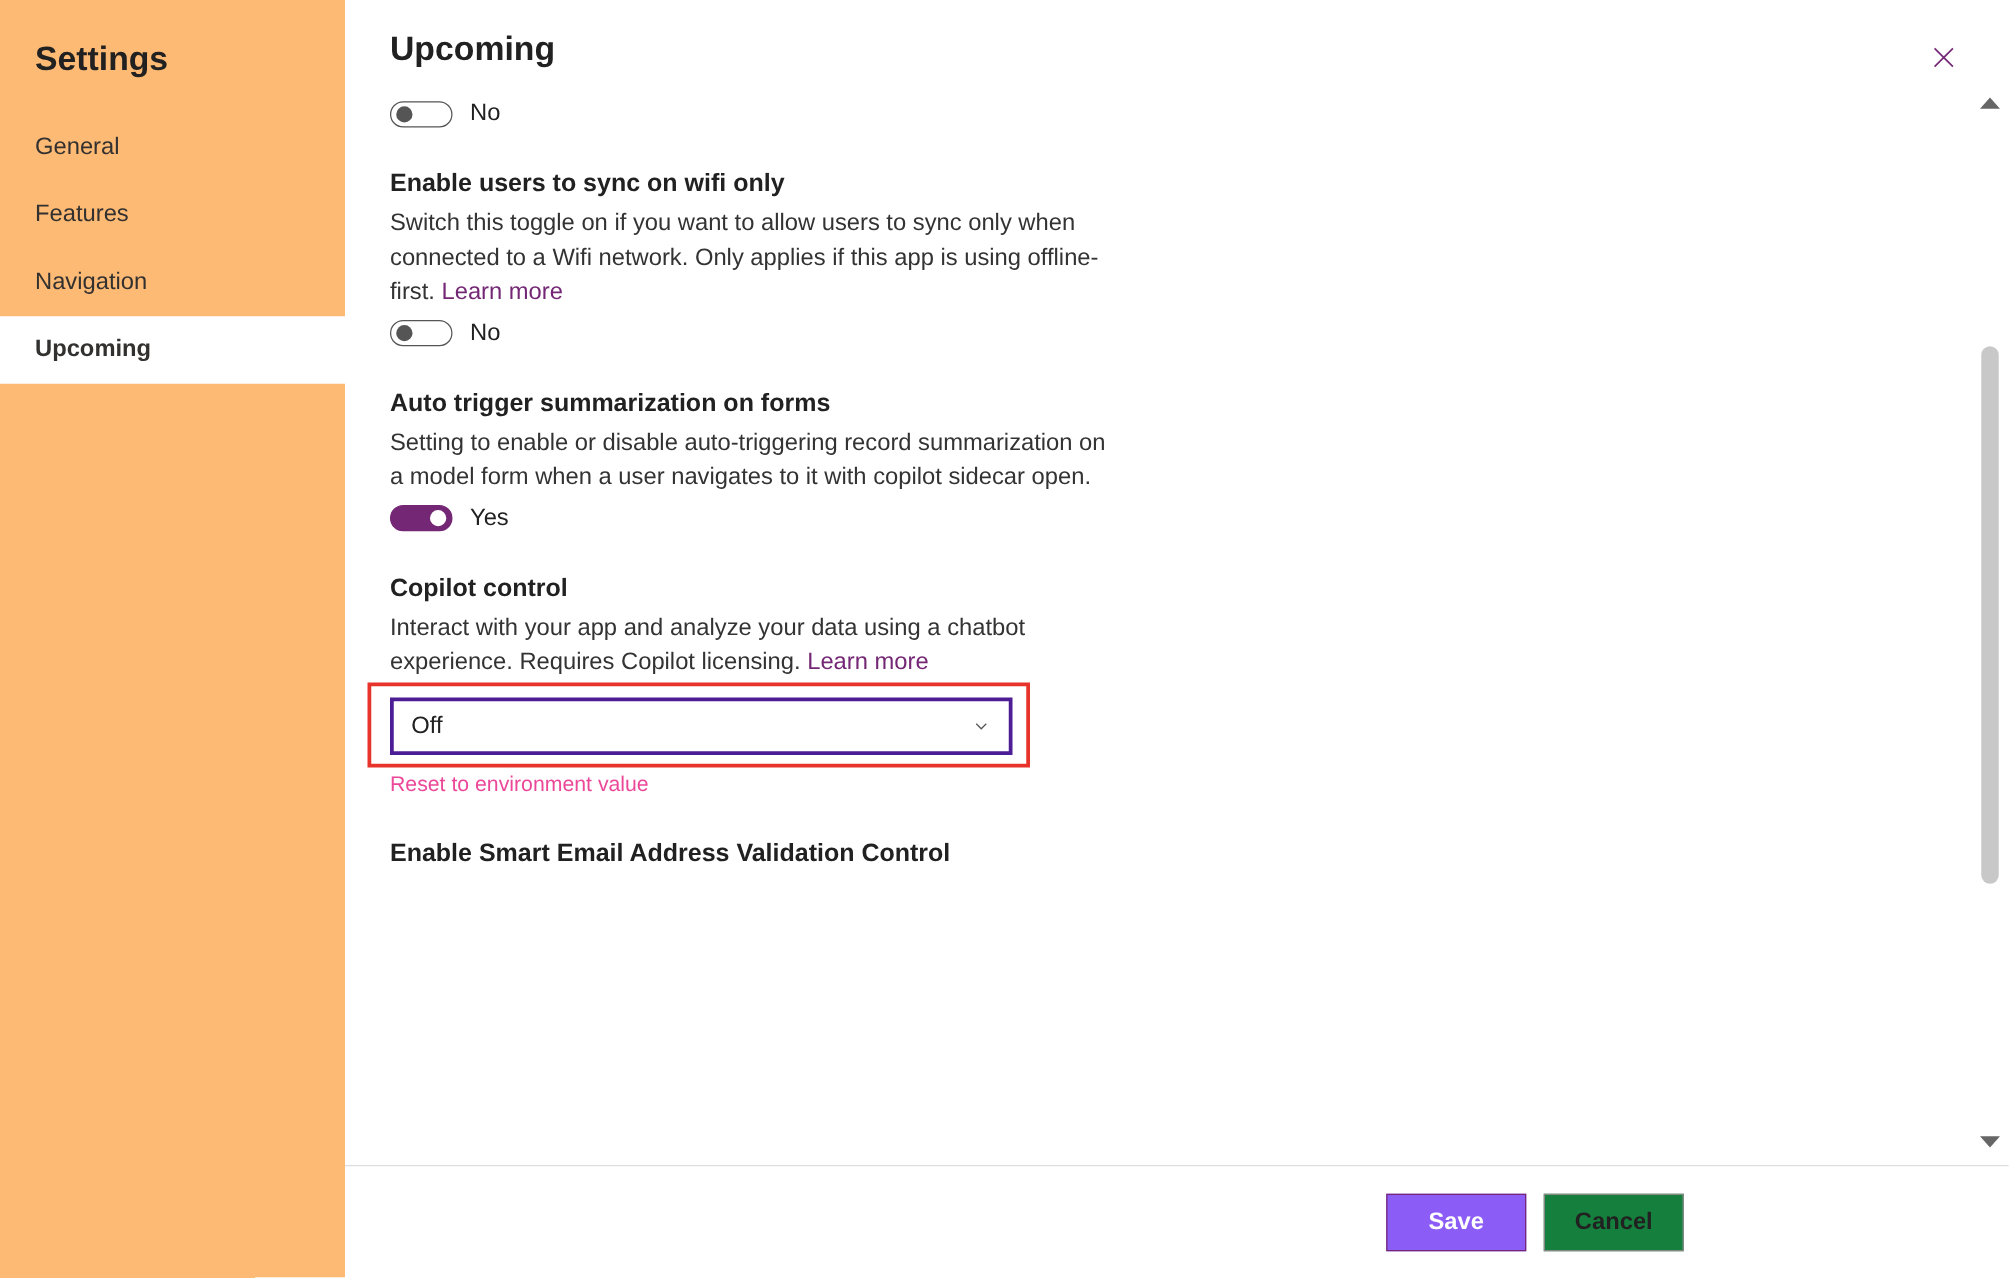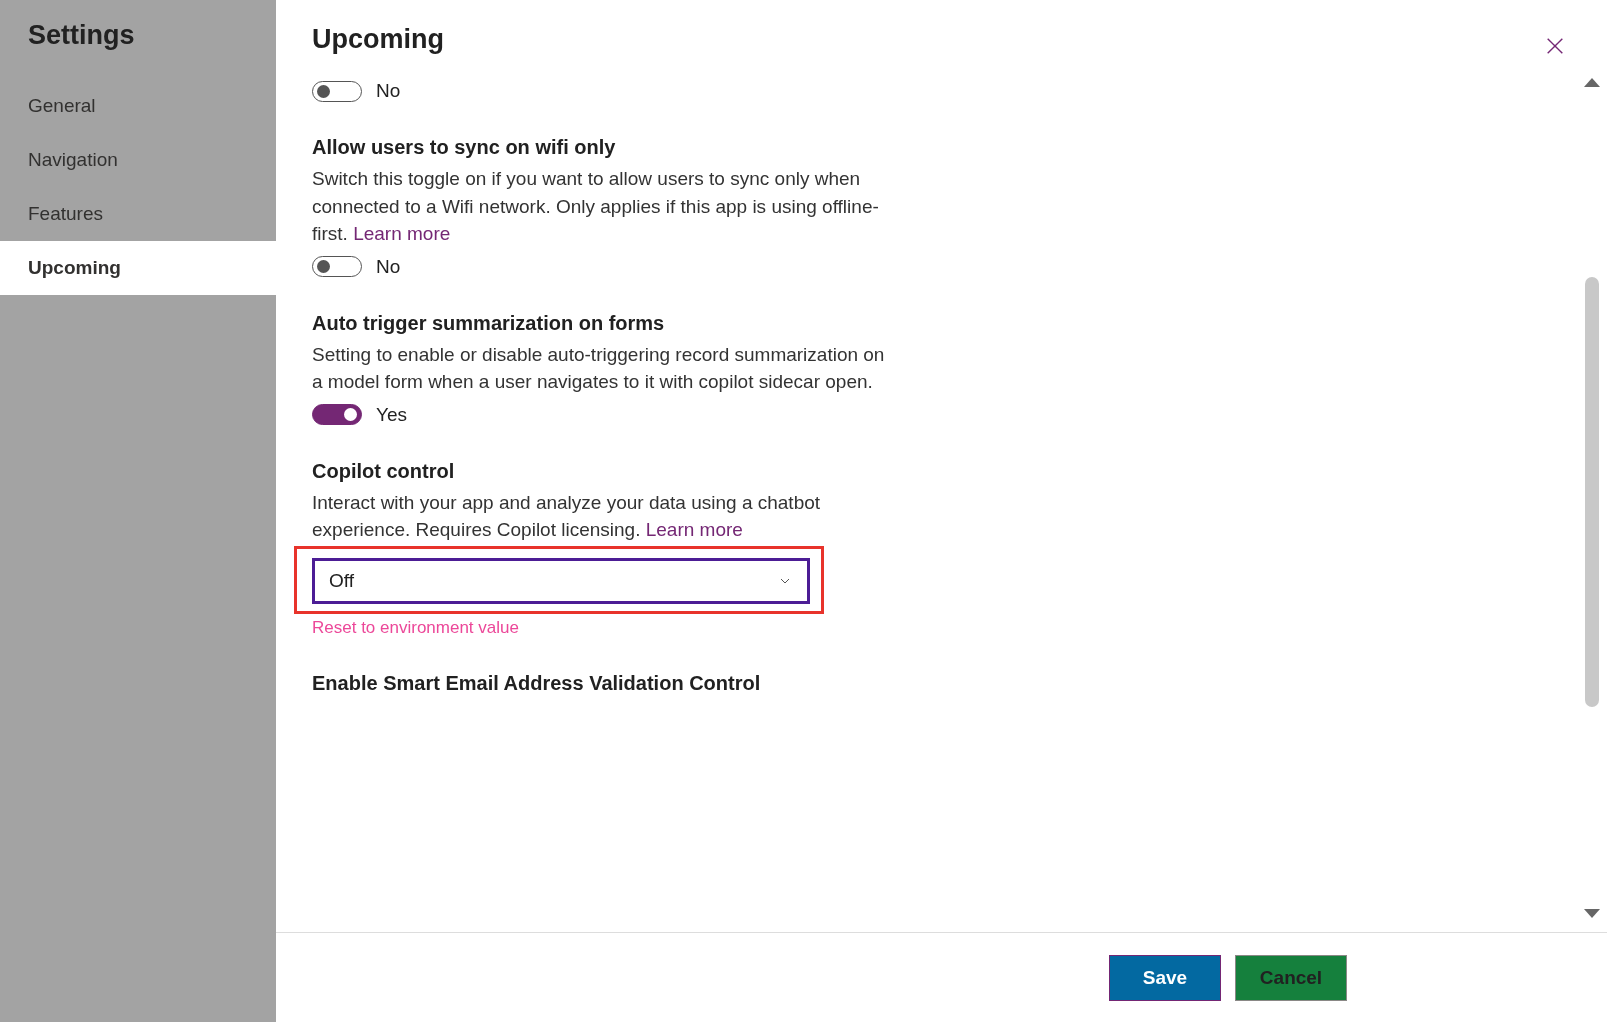--- a/index.html
+++ b/index.html
@@ -12,22 +12,22 @@
     background: #fff;
   }
   .app {
     display: flex;
     width: 100%;
     height: 100%;
   }
   
   .sidebar {
     width: 276px;
-    background: #a3a3a3;
-    padding-top: 20px;
+    background: #fdba74;
+    padding-top: 32px;
     flex-shrink: 0;
   }
   .sidebar-title {
     font-size: 27px;
     font-weight: 600;
     padding: 0 28px 28px 28px;
   }
   .sidebar-item {
     font-size: 19px;
     padding: 16px 28px;
@@ -220,45 +220,45 @@
     height: 46px;
     display: flex;
     align-items: center;
     justify-content: center;
     font-size: 19px;
     font-weight: 600;
     cursor: pointer;
     padding: 0 16px;
   }
   .btn-primary {
-    background: #0369a1;
+    background: #8b5cf6;
     color: #fff;
     border: 1px solid #742774;
   }
   .btn-secondary {
     background: #15803d;
     color: #212121;
     border: 1px solid #8a8886;
   }
 </style>
 </head>
 <body>
 
 <div class="app">
 
   <nav class="sidebar">
     <div class="sidebar-title">Settings</div>
     <div class="sidebar-item">
       <span>General</span>
     </div>
     <div class="sidebar-item">
+      <span>Features</span>
+    </div>
+    <div class="sidebar-item">
       <span>Navigation</span>
-    </div>
-    <div class="sidebar-item">
-      <span>Features</span>
     </div>
     <div class="sidebar-item active">
       <span>Upcoming</span>
     </div>
   </nav>
 
   <div class="main">
     <div class="main-header">
       <div class="main-title">Upcoming</div>
       <div class="close-btn">
@@ -273,21 +273,21 @@
       <div class="content">
 
         <div class="toggle-row" style="margin-top:8px">
           <div class="toggle">
               <div class="knob"></div>
             </div>
           <div class="toggle-label">No</div>
         </div>
 
         <div class="section">
-          <div class="section-title">Allow users to sync on wifi only</div>
+          <div class="section-title">Enable users to sync on wifi only</div>
           <div class="section-desc">
             <span>Switch this toggle on if you want to allow users to sync only when connected to a Wifi network. Only applies if this app is using offline-first. </span><span class="learn-more">Learn more</span>
           </div>
           <div class="toggle-row">
             <div class="toggle">
                 <div class="knob"></div>
               </div>
             <div class="toggle-label">No</div>
           </div>
         </div>

